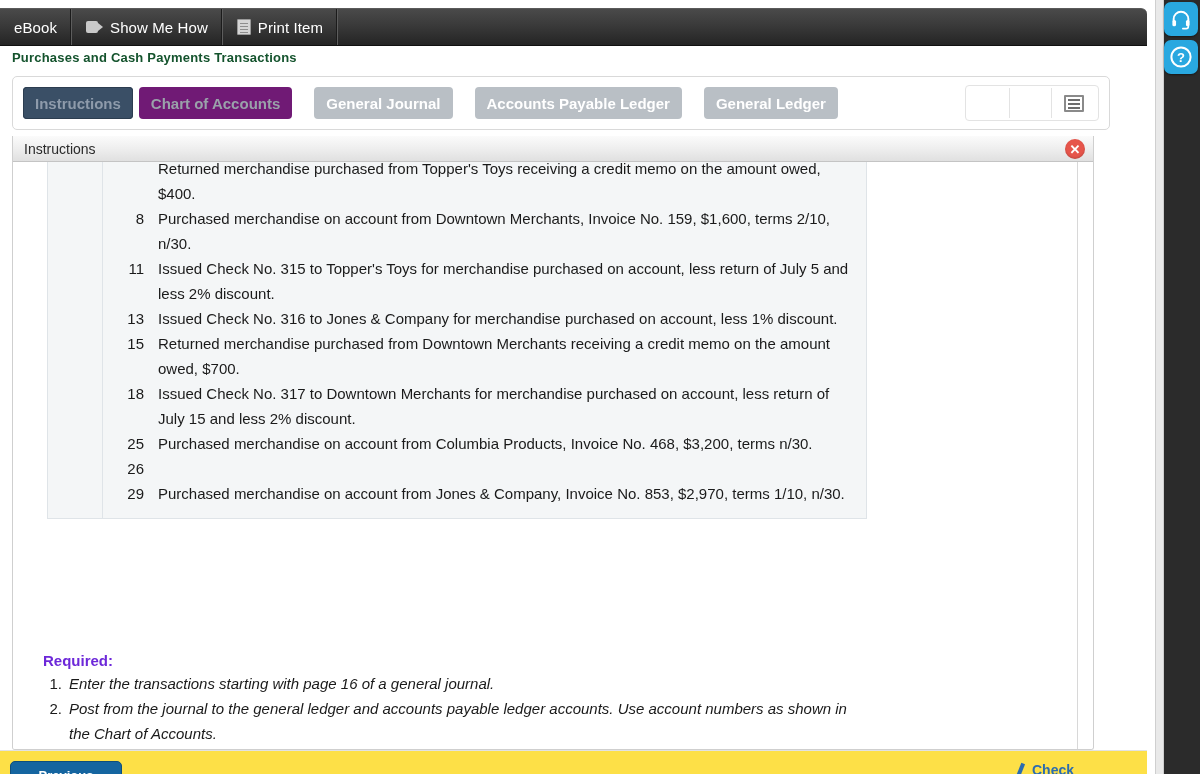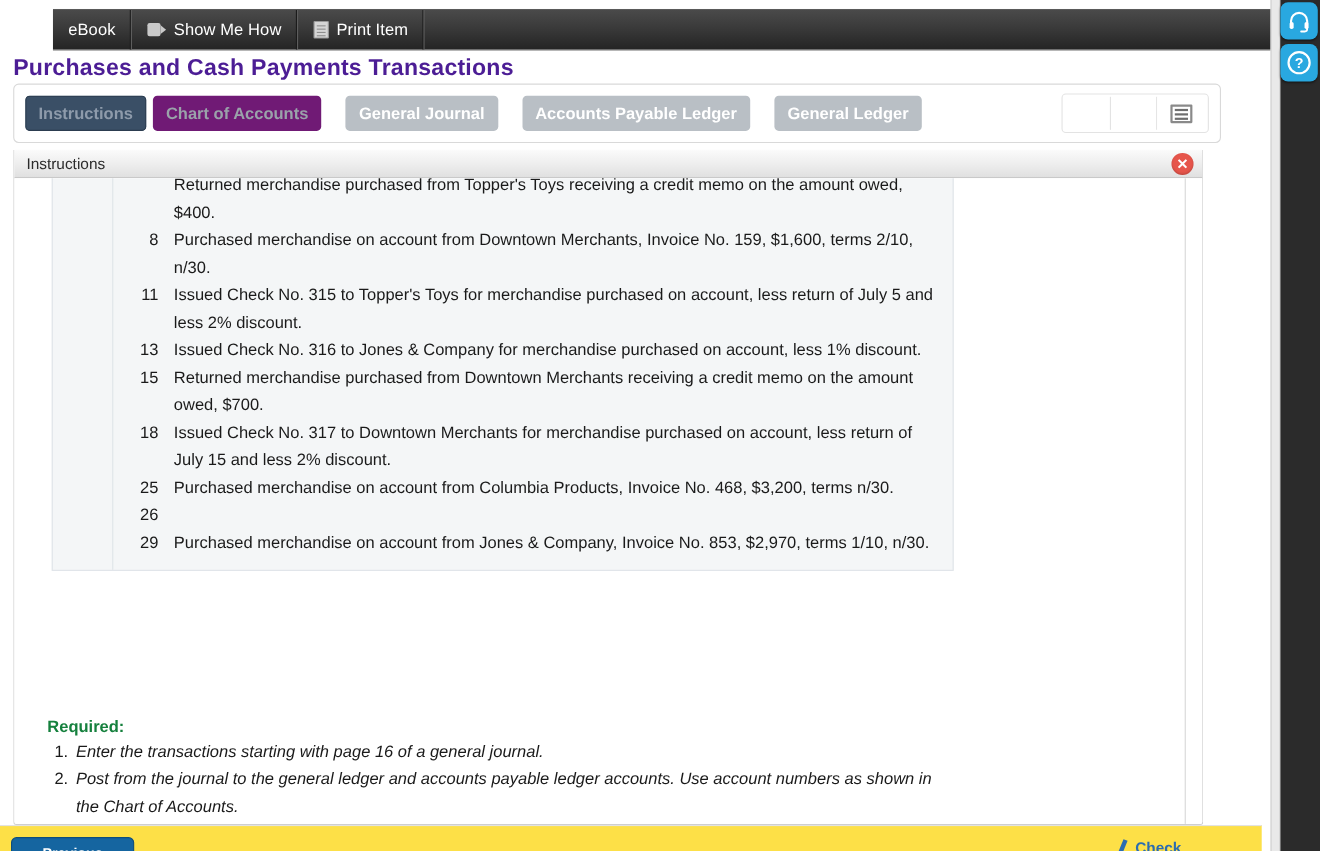--- a/index.html
+++ b/index.html
@@ -32,21 +32,21 @@
   .rail-btn.help    { top: 40px; }
   .rail-btn svg { display:block; }
 
   
   .toolbar {
     position: absolute; top: 8px; left: 0; width: 1147px; height: 38px;
     background: linear-gradient(180deg,#4a4a4a 0%,#3a3a3a 45%,#242424 100%);
     border-top: 1px solid #5a5a5a;
     border-bottom: 1px solid #111;
     border-radius: 0 6px 0 0;
-    display: flex; align-items: stretch; margin-left: 48px;
+    display: flex; align-items: stretch;
   }
   .tb-item {
     display: flex; align-items: center; gap: 7px;
     padding: 0 14px;
     color: #ffffff; font-size: 15px; letter-spacing: .1px;
     border-right: 1px solid #5d5d5d;
     box-shadow: inset -1px 0 0 #1b1b1b;
   }
   .tb-item:first-child { box-shadow: inset -1px 0 0 #1b1b1b; }
   .tb-spacer { flex: 1; }
@@ -69,21 +69,21 @@
   }
   .ico-doc::after{
     content:""; position:absolute; left:2px; top:3px; right:2px; height:1px;
     background:#8d8d8d;
     box-shadow:0 3px 0 #8d8d8d, 0 6px 0 #8d8d8d, 0 9px 0 #8d8d8d;
   }
 
   
   .page-title {
     position: absolute; top: 50px; left: 12px;
-    font-size: 21px; font-weight: bold; color: #4c1d95;
+    font-size: 13px; font-weight: bold; color: #14532d;
     letter-spacing: .2px;
   }
 
   
   .tabpanel {
     position: absolute; top: 76px; left: 12px; width: 1098px; height: 54px;
     background: #ffffff; border: 1px solid #d9d9d9; border-radius: 5px;
     display: flex; align-items: center; padding: 0 10px;
   }
   .tab {
@@ -166,21 +166,21 @@
   }
   .tx-desc {
     font-size: 15px; color: #1a1a1a; line-height: 25px;
     padding-left: 2px; width: 700px;
   }
 
   
   .required {
     position: absolute; left: 30px; top: 490px; width: 900px;
   }
-  .req-title { font-size: 15px; font-weight: bold; color: #15803d; margin-bottom: 2px; }
+  .req-title { font-size: 15px; font-weight: bold; color: #6d28d9; margin-bottom: 2px; }
   .req-item { display: flex; font-size: 15px; font-style: italic; color: #1a1a1a; line-height: 25px; }
   .req-num { width: 26px; flex: 0 0 26px; text-align: right; padding-right: 7px; font-style: normal; }
   .req-text { width: 800px; }
 
   
   .win-vrule {
     position: absolute; right: 15px; top: 0; bottom: 0; width: 1px; background: #d8d8d8;
   }
 
   

